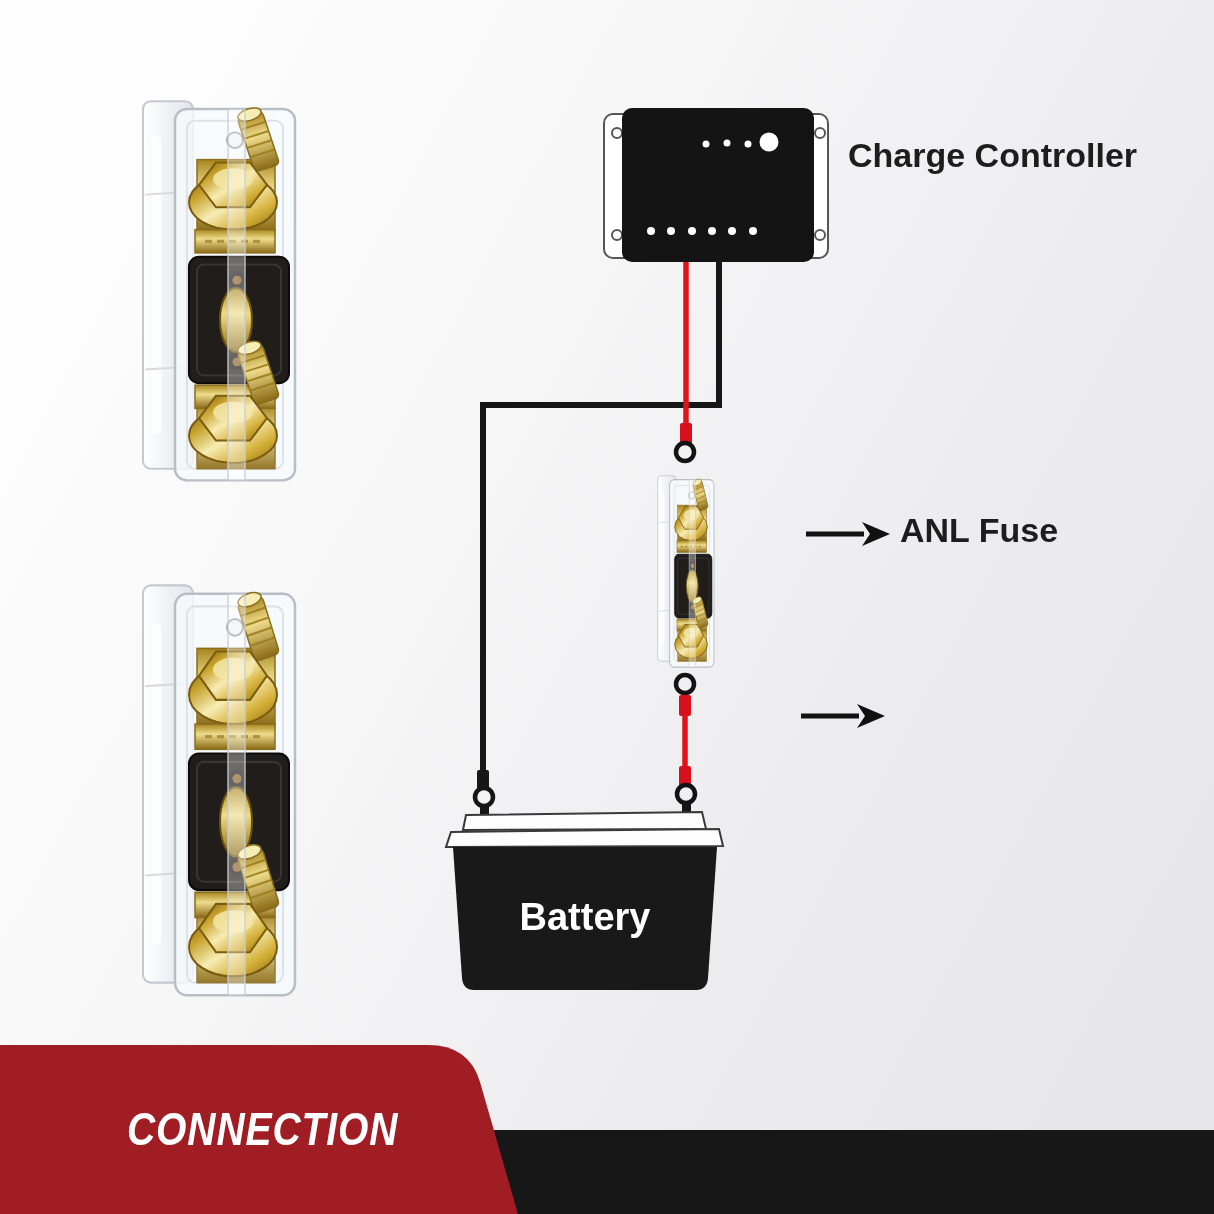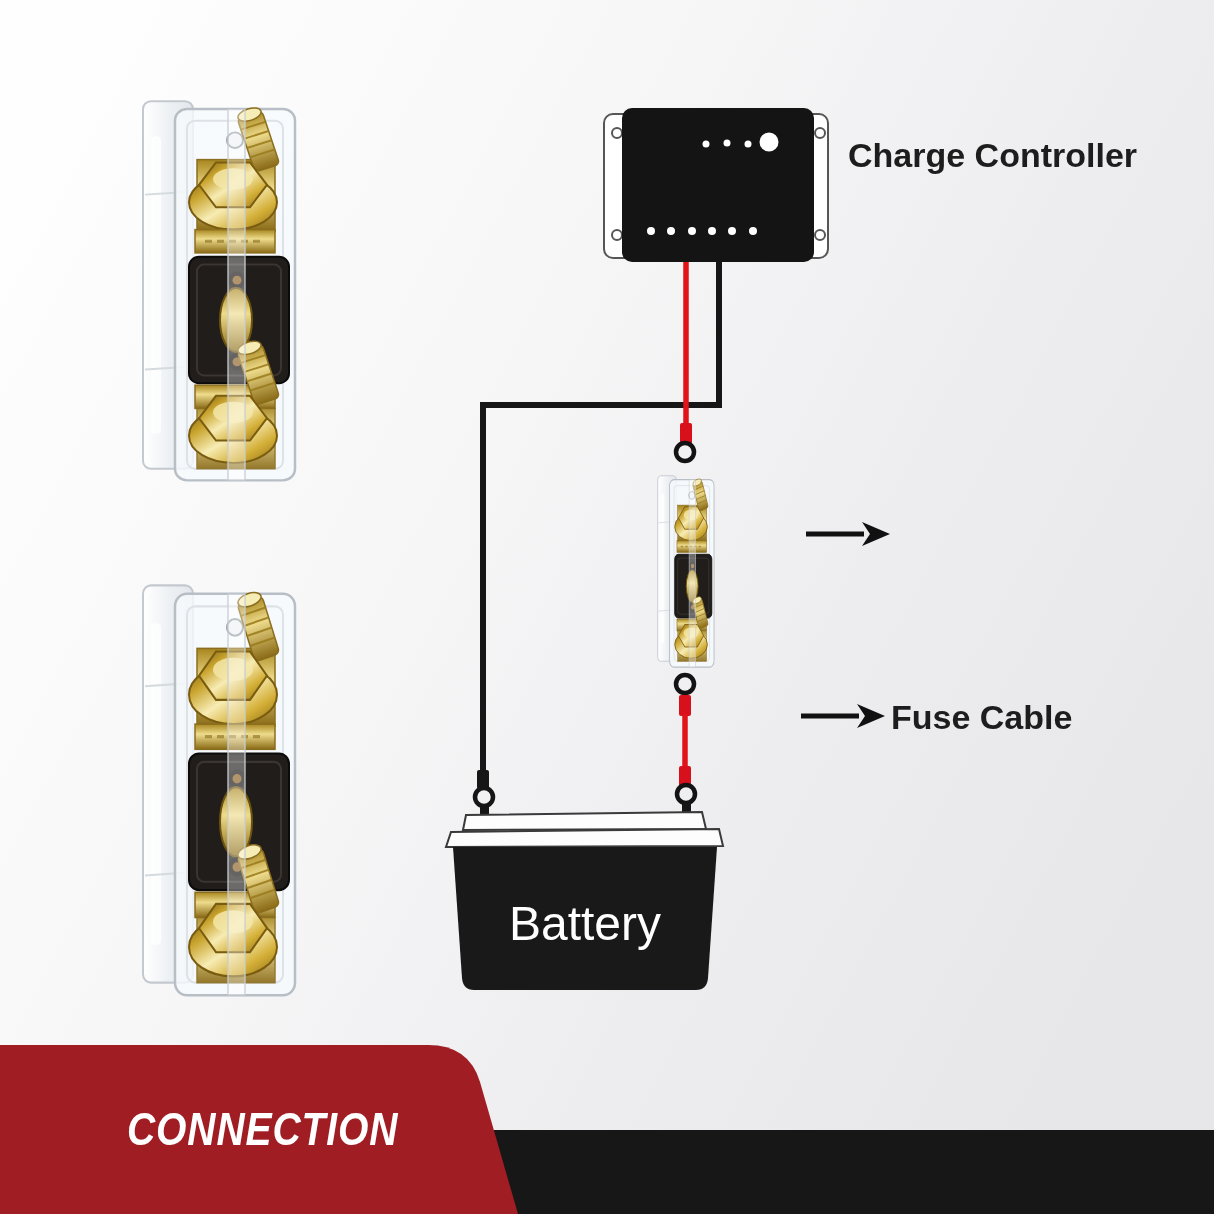--- a/index.html
+++ b/index.html
@@ -17,21 +17,21 @@
     font-size:34px;
     color:#1d1d1d;
     line-height:1.15;
     white-space:nowrap;
     letter-spacing:0px;
   }
   #battery-label{
     position:absolute;
     left:452px;top:896px;width:266px;
     text-align:center;
-    font-weight:normal;font-size:48px;color:#ffffff;
+    font-weight:bold;font-size:38px;color:#ffffff;
     white-space:nowrap;
   }
   #connection-title{
     position:absolute;
     left:127px;top:1102px;
     font-weight:bold;font-style:italic;
     font-size:46px;color:#ffffff;
     letter-spacing:1px;
     transform:scaleX(0.85);
     transform-origin:0 0;
@@ -187,17 +187,17 @@
       <polygon points="857,704 885,716 857,728 865,716" fill="#111111"></polygon>
     </g>
 
     <g>
       <polygon points="420,1130 1214,1130 1214,1214 440,1214" fill="#171717"></polygon>
       <path d="M0,1045 L428,1045 Q469,1045 480,1082 L518,1214 L0,1214 Z" fill="#9f1d23"></path>
     </g>
   </svg>
 
   <div class="dlabel" style="left:848px;top:136px">Charge Controller</div>
-  <div class="dlabel" style="left:891px;top:698px">Fuse Cable</div>
+  <div class="dlabel" style="left:900px;top:511px">ANL Fuse</div>
   <div id="battery-label">Battery</div>
   <div id="connection-title">CONNECTION</div>
 
 </div>
 
 </body></html>

